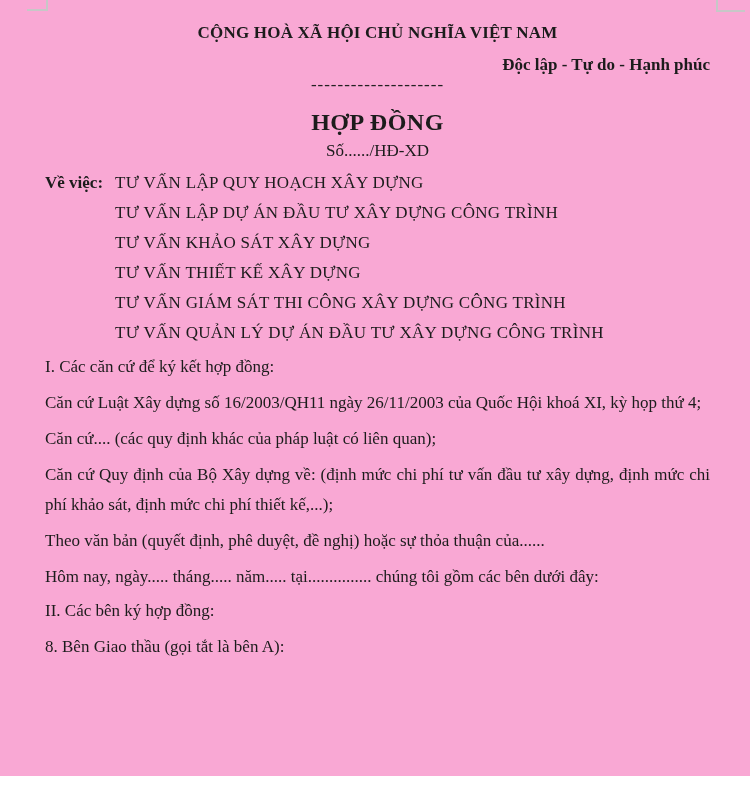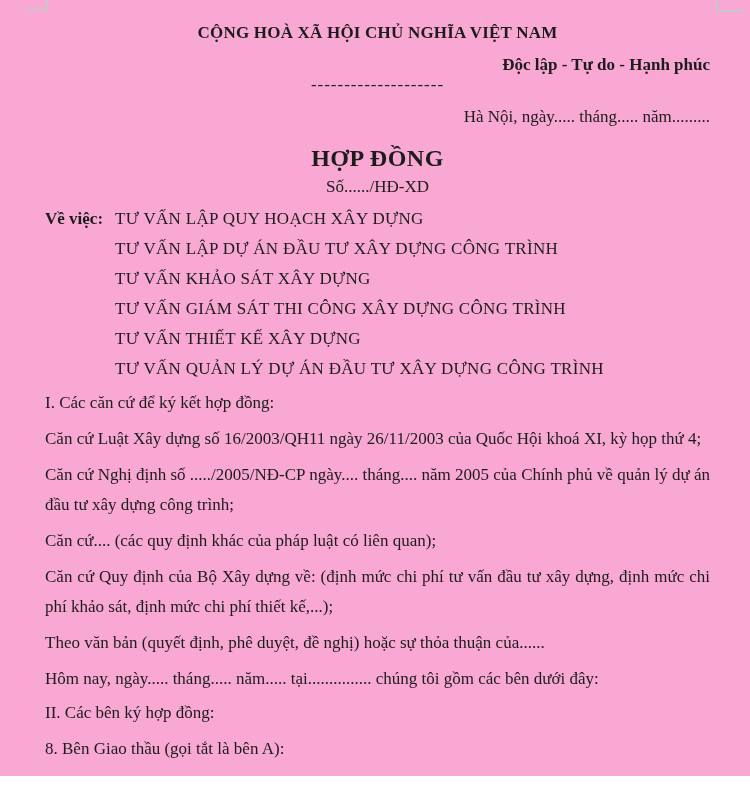--- a/index.html
+++ b/index.html
@@ -45,39 +45,37 @@
 
 <div class="page">
   <div class="crop crop-tl"></div>
   <div class="crop crop-tr"></div>
 
   <div class="content">
 
     <div class="national-title">CỘNG HOÀ XÃ HỘI CHỦ NGHĨA VIỆT NAM</div>
     <div class="motto">Độc lập - Tự do - Hạnh phúc</div>
     <div class="divider">--------------------</div>
-    <div class="dateline">Hà Nội, ngày..... tháng..... năm.........</div>
 
     <div class="doc-title">HỢP ĐỒNG</div>
     <div class="doc-number">Số....../HĐ-XD</div>
 
     <div class="subject-block">
       <span class="subject-label">Về việc:</span>
       <div class="subject-line">TƯ VẤN LẬP QUY HOẠCH XÂY DỰNG</div>
       <div class="subject-line">TƯ VẤN LẬP DỰ ÁN ĐẦU TƯ XÂY DỰNG CÔNG TRÌNH</div>
       <div class="subject-line">TƯ VẤN KHẢO SÁT XÂY DỰNG</div>
+      <div class="subject-line">TƯ VẤN THIẾT KẾ XÂY DỰNG</div>
       <div class="subject-line">TƯ VẤN GIÁM SÁT THI CÔNG XÂY DỰNG CÔNG TRÌNH</div>
-      <div class="subject-line">TƯ VẤN THIẾT KẾ XÂY DỰNG</div>
       <div class="subject-line">TƯ VẤN QUẢN LÝ DỰ ÁN ĐẦU TƯ XÂY DỰNG CÔNG TRÌNH</div>
     </div>
 
     <div class="section-heading">I. Các căn cứ để ký kết hợp đồng:</div>
 
     <div class="para">Căn cứ Luật Xây dựng số 16/2003/QH11 ngày 26/11/2003 của Quốc Hội khoá XI, kỳ họp thứ 4;</div>
-    <div class="para">Căn cứ Nghị định số ...../2005/NĐ-CP ngày.... tháng.... năm 2005 của Chính phủ về quản lý dự án đầu tư  xây dựng công trình;</div>
     <div class="para para-plain">Căn cứ.... (các quy định khác của pháp luật có liên quan);</div>
     <div class="para">Căn cứ Quy định của Bộ Xây dựng về: (định mức chi phí tư vấn đầu tư xây dựng, định mức chi phí khảo sát, định mức chi phí thiết kế,...);</div>
     <div class="para para-plain">Theo văn bản (quyết định, phê duyệt, đề nghị) hoặc sự thỏa thuận của......</div>
     <div class="para para-plain">Hôm nay, ngày..... tháng..... năm..... tại............... chúng tôi gồm các bên dưới đây:</div>
 
     <div class="section-heading">II. Các bên ký hợp đồng:</div>
 
     <div class="para para-plain">8. Bên Giao thầu (gọi tắt là bên A):</div>
 
   </div>

